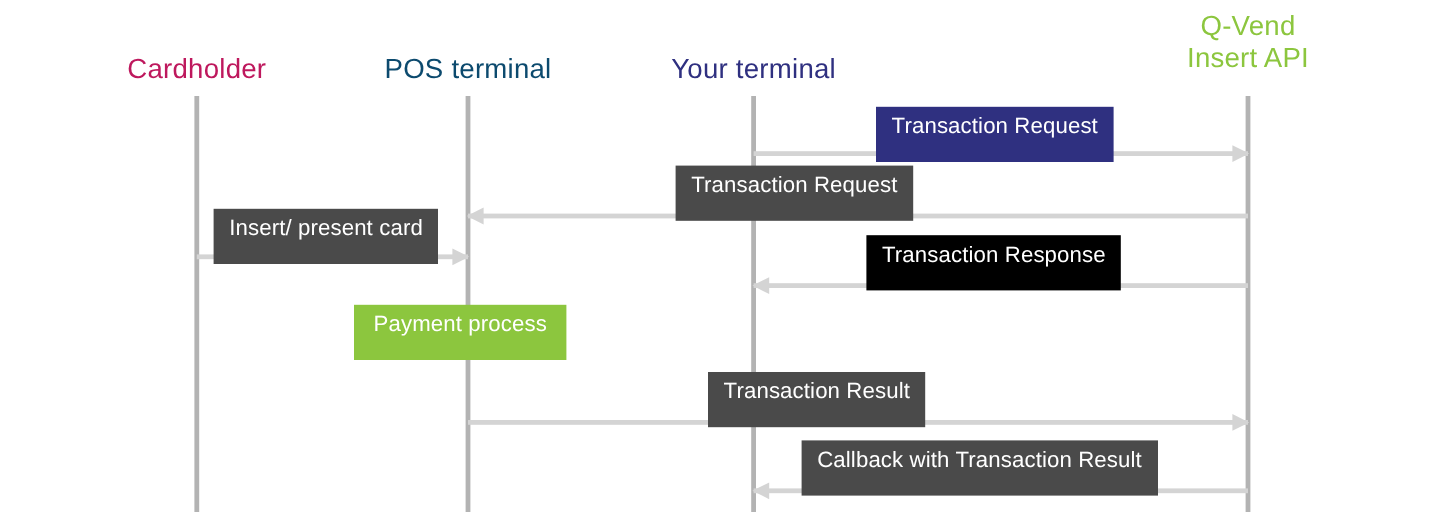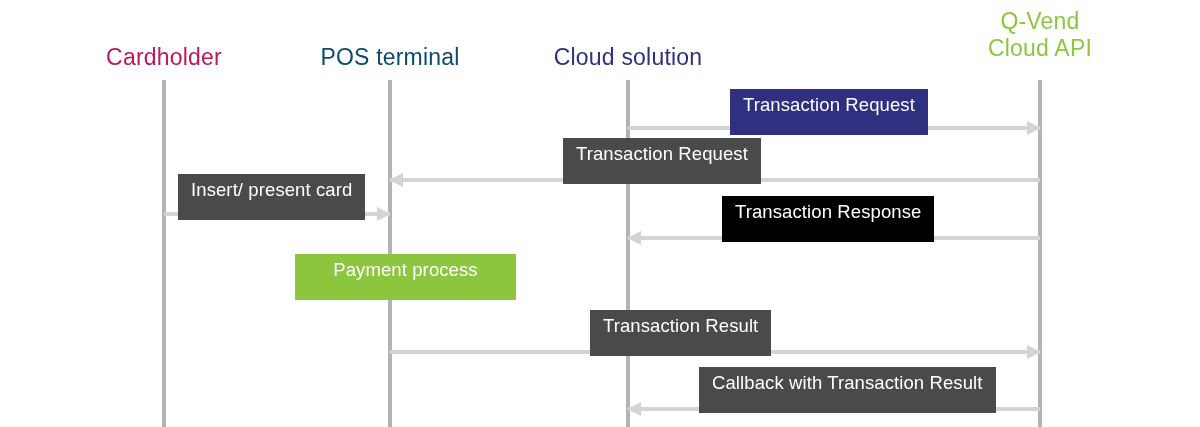--- a/index.html
+++ b/index.html
@@ -88,24 +88,24 @@
 <body>
 
 <div id="diagram">
 
   <div id="participant-layer">
       <div class="lifeline" style="left: 164px; top: 80px; height: 347px; background: rgb(179, 179, 179);"></div>
       <div class="participant" style="left: 164px; top: 44px; color: #be185d;">Cardholder</div>
       <div class="lifeline" style="left: 390px; top: 80px; height: 347px; background: rgb(179, 179, 179);"></div>
       <div class="participant" style="left: 390px; top: 44px; color: #0c4a6e;">POS terminal</div>
       <div class="lifeline" style="left: 628px; top: 80px; height: 347px; background: rgb(179, 179, 179);"></div>
-      <div class="participant" style="left: 628px; top: 44px; color: rgb(47, 48, 128);">Cloud solution</div>
+      <div class="participant" style="left: 628px; top: 44px; color: rgb(47, 48, 128);">Your terminal</div>
       <div class="lifeline" style="left: 1040px; top: 80px; height: 347px; background: rgb(179, 179, 179);"></div>
       <div class="participant" style="left: 1040px; top: 8px; color: rgb(140, 198, 62);">Q-Vend
-Cloud API</div>
+Insert API</div>
     </div>
 
   <div id="arrow-layer">
       <div class="arrow right" style="left: 628px; width: 412px; top: 126px;">
         <div class="shaft" style="background: rgb(212, 212, 212);"></div>
         <div class="head"></div>
       </div>
       <div class="arrow left" style="left: 390px; width: 650px; top: 178px;">
         <div class="shaft" style="background: rgb(212, 212, 212);"></div>
         <div class="head"></div>
@@ -127,20 +127,20 @@
         <div class="head"></div>
       </div>
     </div>
 
   <div id="label-layer">
       <div class="msgbox" style="left: 730px; top: 89px; background: rgb(47, 48, 128); color: rgb(255, 255, 255);">Transaction Request</div>
       <div class="msgbox" style="left: 563px; top: 138px; background: rgb(74, 74, 74); color: rgb(255, 255, 255);">Transaction Request</div>
       <div class="msgbox" style="left: 178px; top: 174px; background: rgb(74, 74, 74); color: rgb(255, 255, 255);">Insert/ present card</div>
       <div class="msgbox" style="left: 722px; top: 196px; background: #000000; color: rgb(255, 255, 255);">Transaction Response</div>
       <div class="msgbox" style="left: 570px; top: 310px; background: rgb(74, 74, 74); color: rgb(255, 255, 255); margin-left: 20px;">Transaction Result</div>
-      <div class="msgbox" style="left: 668px; top: 367px; background: rgb(74, 74, 74); color: rgb(255, 255, 255); margin-left: 31px;">Callback with Transaction Result</div>
+      <div class="msgbox" style="left: 668px; top: 367px; background: rgb(74, 74, 74); color: rgb(255, 255, 255);">Callback with Transaction Result</div>
     </div>
 
   <div id="activity-layer">
-      <div class="msgbox" style="left: 295px; top: 254px; width: 221px; box-sizing: border-box; text-align: center; background: rgb(140, 198, 62); color: rgb(255, 255, 255);">Payment process</div>
+      <div class="msgbox" style="left: 295px; top: 254px; width: 177px; box-sizing: border-box; text-align: center; background: rgb(140, 198, 62); color: rgb(255, 255, 255);">Payment process</div>
     </div>
 
 </div>
 
 </body></html>

